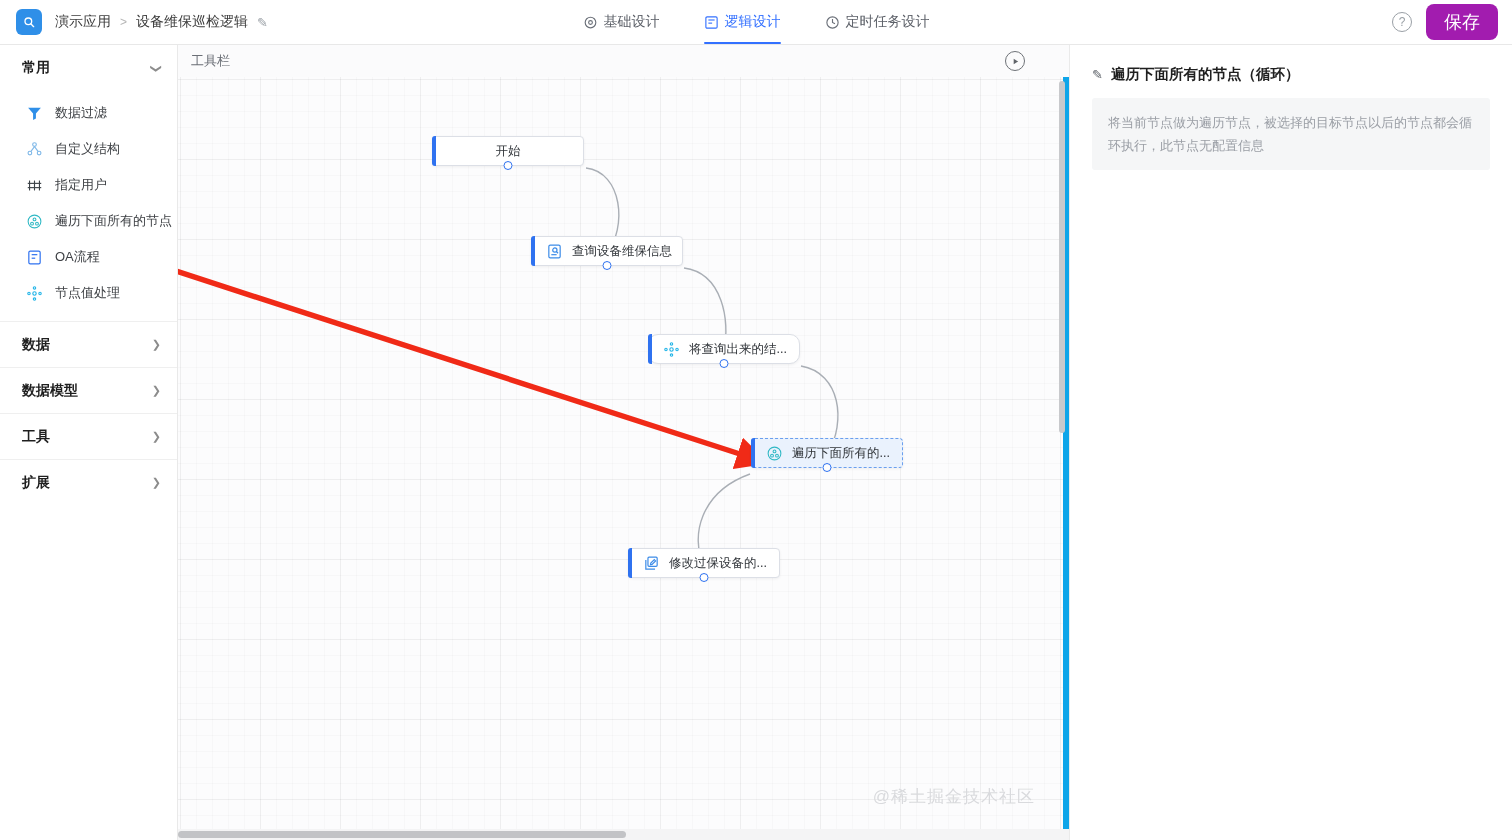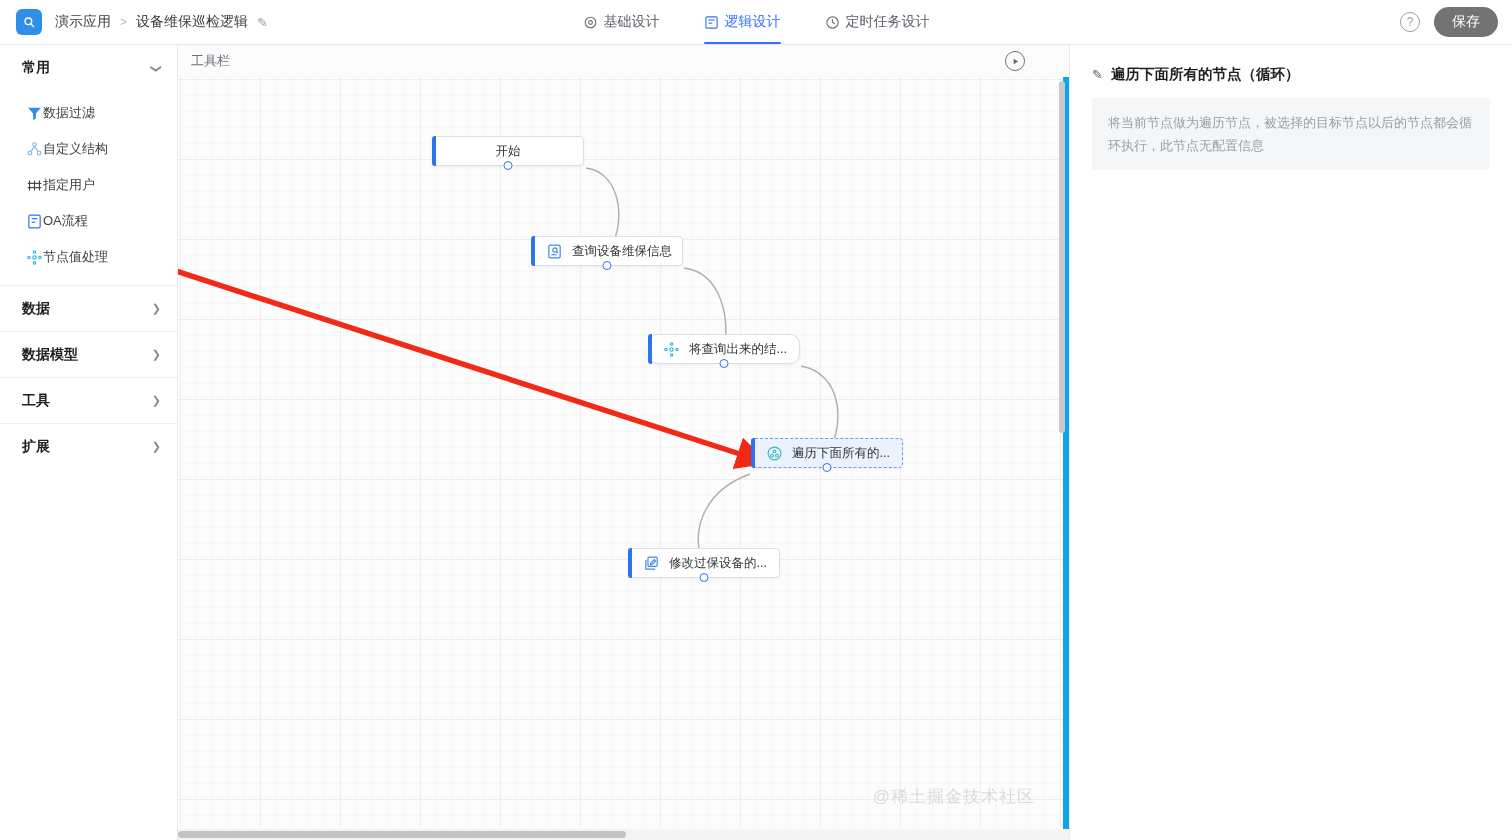--- a/index.html
+++ b/index.html
@@ -54,40 +54,40 @@
   .topright {
     position: absolute; right: 14px; top: 0; height: 44px;
     display: flex; align-items: center; gap: 14px;
   }
   .help-btn {
     width: 20px; height: 20px; border-radius: 50%; border: 1.4px solid #9aa0a6;
     color: #9aa0a6; font-size: 12px; display: flex; align-items: center;
     justify-content: center; cursor: pointer;
   }
   .save-btn {
-    background: #737373; color: #fff; font-size: 14px;
-    border-radius: 15px; padding: 6px 18px; border: none; cursor: pointer;
+    background: #a21caf; color: #fff; font-size: 18px;
+    border-radius: 8px; padding: 6px 18px; border: none; cursor: pointer;
     font-family: inherit;
   }
 
   
   .sidebar {
     position: absolute; top: 45px; left: 0; width: 178px; height: 795px;
     background: #fff; border-right: 1px solid #e9e9e9; overflow: hidden;
   }
   .sb-group-head {
     display: flex; align-items: center; justify-content: space-between;
     padding: 0 16px 0 22px; height: 46px;
     font-size: 14px; font-weight: bold; color: #1f1f1f; cursor: pointer;
   }
   .sb-group-head.bordered { border-top: 1px solid #efefef; }
   .chev { color: #8c8c8c; font-size: 11px; display: inline-block; }
   .chev.down { transform: rotate(90deg); }
   .sb-item {
-    display: flex; align-items: center; 
+    display: flex; align-items: center; gap: 12px;
     height: 36px; padding-left: 26px; font-size: 13px; color: #3e4145;
     cursor: pointer;
   }
   .sb-icon { width: 17px; height: 17px; display: inline-flex; align-items: center; justify-content: center; flex: none; }
   .sb-list { padding: 4px 0 10px 0; }
 
   
   .canvaswrap {
     position: absolute; top: 45px; left: 178px; width: 891px; height: 795px;
     background: #0ea5e9; overflow: hidden;
@@ -265,20 +265,31 @@
               <line x1="12" y1="5" x2="12" y2="19"></line>
               <line x1="19" y1="5" x2="19" y2="19"></line>
             <line x1="2.5" y1="9" x2="21.5" y2="9"></line>
               <line x1="2.5" y1="15" x2="21.5" y2="15"></line>
           </svg>
         </span>
         <span>指定用户</span>
       </div>
       <div class="sb-item">
         <span class="sb-icon">
+          <svg viewBox="0 0 24 24" fill="none" stroke="#2eb8c4" stroke-width="1.5">
+            <circle cx="12" cy="12" r="9"></circle>
+              <circle cx="12" cy="9" r="2"></circle>
+            <circle cx="8.5" cy="15" r="2"></circle>
+              <circle cx="15.5" cy="15" r="2"></circle>
+          </svg>
+        </span>
+        <span>遍历下面所有的节点</span>
+      </div>
+      <div class="sb-item">
+        <span class="sb-icon">
           <svg viewBox="0 0 24 24" fill="none" stroke="#2f72f0" stroke-width="1.7">
             <rect x="4" y="3" width="16" height="18" rx="2"></rect>
               <line x1="8" y1="8" x2="16" y2="8"></line>
               <line x1="8" y1="13" x2="13" y2="13"></line>
           </svg>
         </span>
         <span>OA流程</span>
       </div>
       <div class="sb-item">
         <span class="sb-icon">

